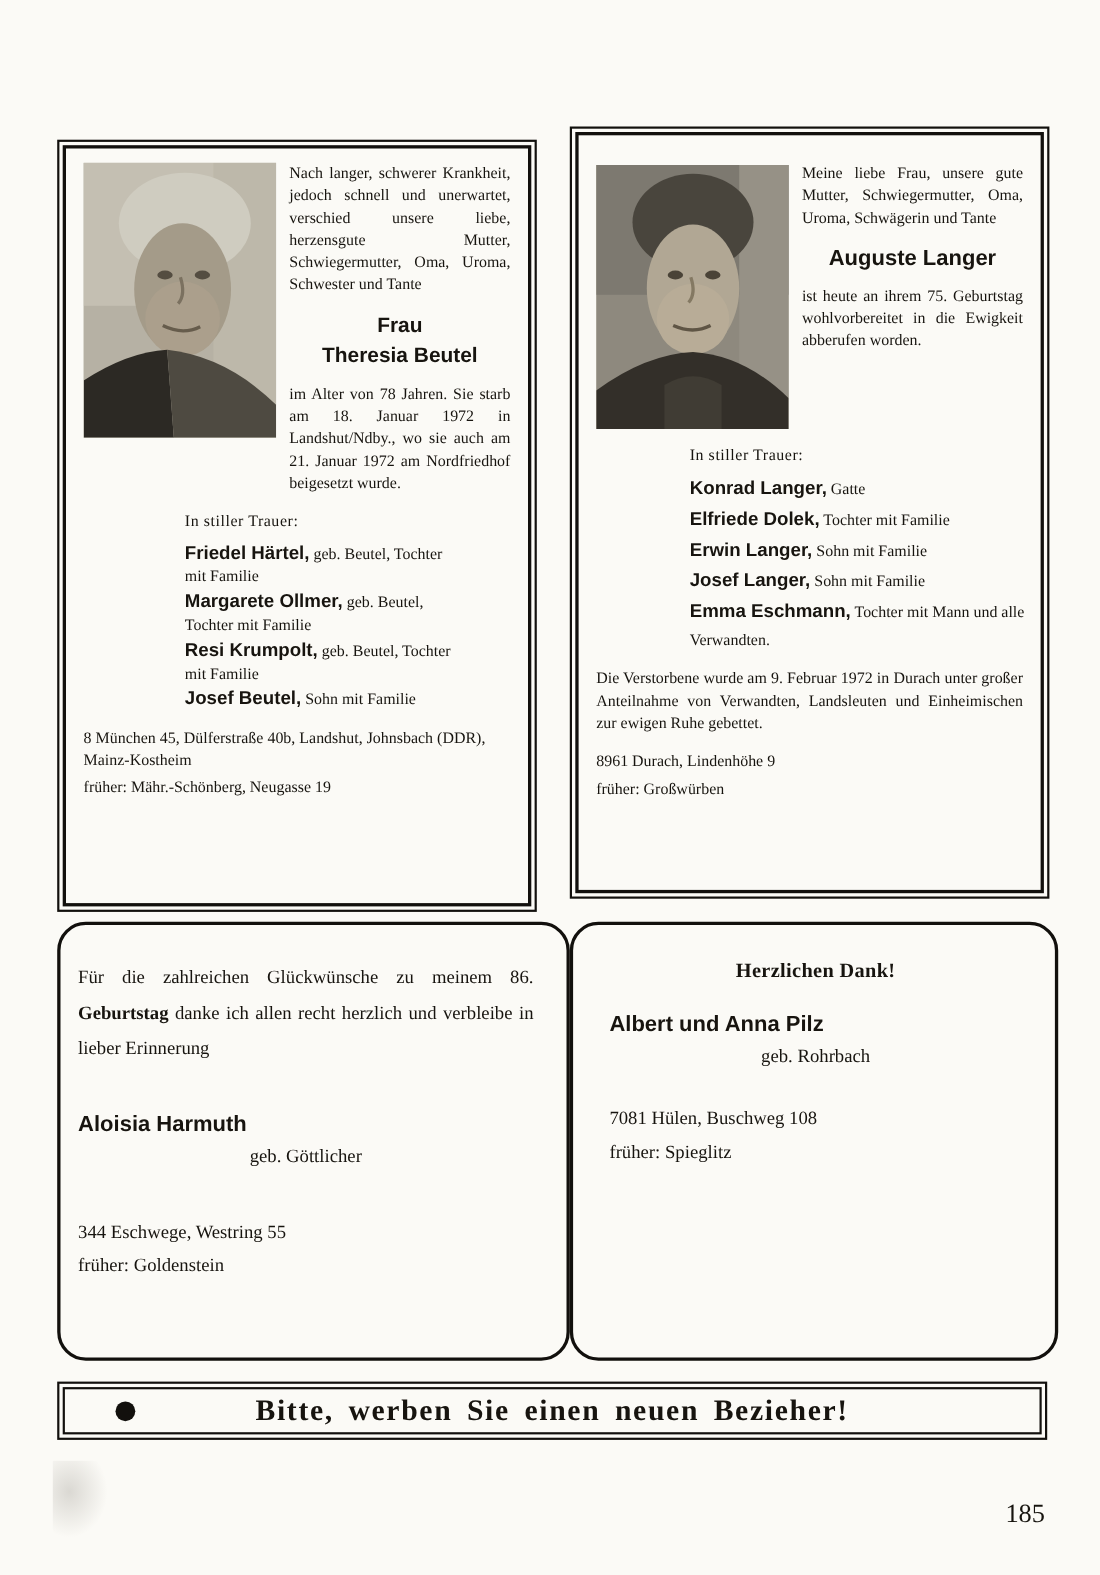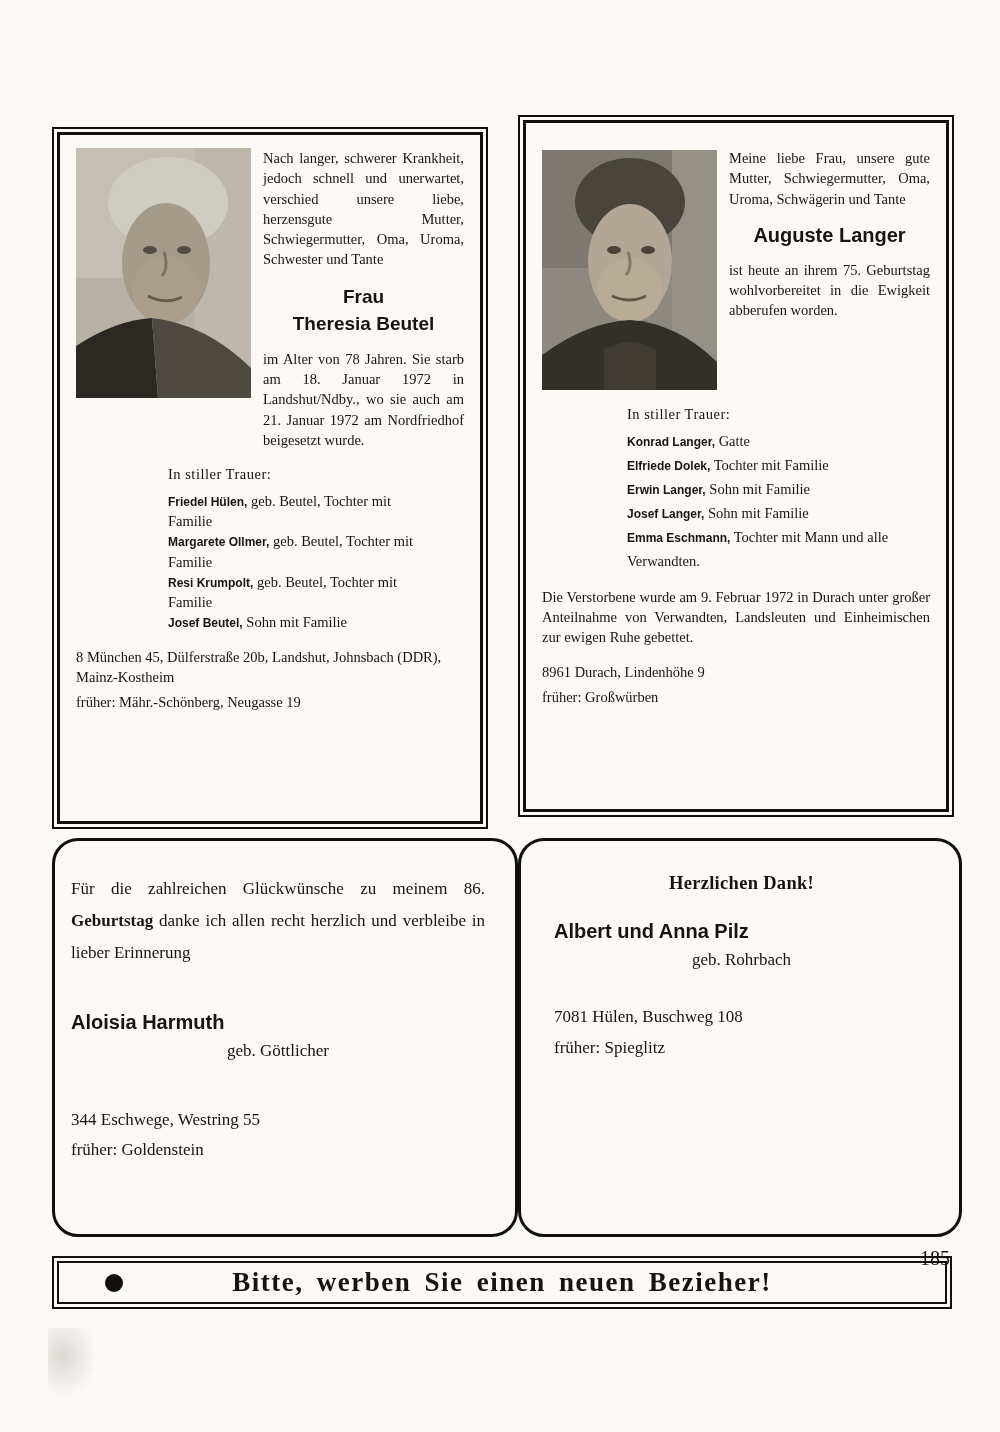--- a/index.html
+++ b/index.html
@@ -53,21 +53,21 @@
   .mourning { margin:14px 0 0 92px; }
   #box-langer .mourning { margin-left:85px; }
   .mlabel { margin-bottom:6px; letter-spacing:0.5px; }
   .mlist { width:250px; }
   #box-langer .mlist { width:310px; }
   .mline { line-height:1.4; }
   #box-langer .mline { line-height:1.65; }
   .mname {
     font-family:"Liberation Sans", sans-serif;
     font-weight:bold;
-    font-size:12px;
+    font-size:17px;
   }
   .closing { margin-top:13px; text-align:justify; }
   .addr { margin-top:14px; }
   .addr .former { margin-top:5px; }
 
   
   .thanks-box {
     position:absolute;
     border:3px solid #12100d;
     border-radius:26px;
@@ -126,22 +126,22 @@
     width:100%;
     text-align:center;
     font-weight:bold;
     font-size:27px;
     letter-spacing:1.5px;
     word-spacing:5px;
   }
 
   .page-num {
     position:absolute;
-    right:50px; top:1247px;
-    font-size:20px;
+    right:50px; top:1364px;
+    font-size:24px;
   }
 
   
   .smudge {
     position:absolute;
     left:48px; top:1328px;
     width:50px; height:70px;
     background:radial-gradient(ellipse at 30% 40%, rgba(120,115,105,0.25), rgba(120,115,105,0) 70%);
   }
 </style>
@@ -174,28 +174,28 @@
           <div class="ob-title">
             <div>Frau</div>
             <div>Theresia Beutel</div>
           </div>
           <p class="just">im Alter von 78 Jahren. Sie starb am 18. Januar 1972 in Landshut/Ndby., wo sie auch am 21. Januar 1972 am Nordfriedhof beigesetzt wurde.</p>
         </div>
       </div>
       <div class="mourning">
         <p class="mlabel">In stiller Trauer:</p>
         <div class="mlist">
-          <p class="mline"><span class="mname">Friedel Hülen,</span> <span>geb. Beutel, Tochter mit Familie</span></p>
+          <p class="mline"><span class="mname">Friedel Härtel,</span> <span>geb. Beutel, Tochter mit Familie</span></p>
           <p class="mline"><span class="mname">Margarete Ollmer,</span> <span>geb. Beutel, Tochter mit Familie</span></p>
           <p class="mline"><span class="mname">Resi Krumpolt,</span> <span>geb. Beutel, Tochter mit Familie</span></p>
           <p class="mline"><span class="mname">Josef Beutel,</span> <span>Sohn mit Familie</span></p>
         </div>
       </div>
       <div class="addr">
-        <p>8 München 45, Dülferstraße 20b, Landshut, Johnsbach (DDR), Mainz-Kostheim</p>
+        <p>8 München 45, Dülferstraße 40b, Landshut, Johnsbach (DDR), Mainz-Kostheim</p>
         <p class="former">früher: Mähr.-Schönberg, Neugasse 19</p>
       </div>
     </div>
   </div>
 
   <div class="notice-box" id="box-langer" style="left:518px; top:115px; width:436px; height:702px;">
     <div class="notice-inner">
       <div class="ob-top">
         <div class="photo">
           <svg viewBox="0 0 175 240" preserveAspectRatio="none">

